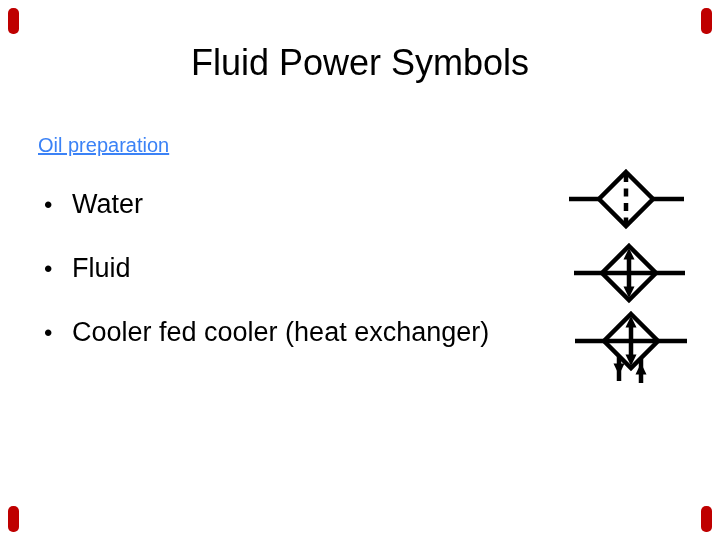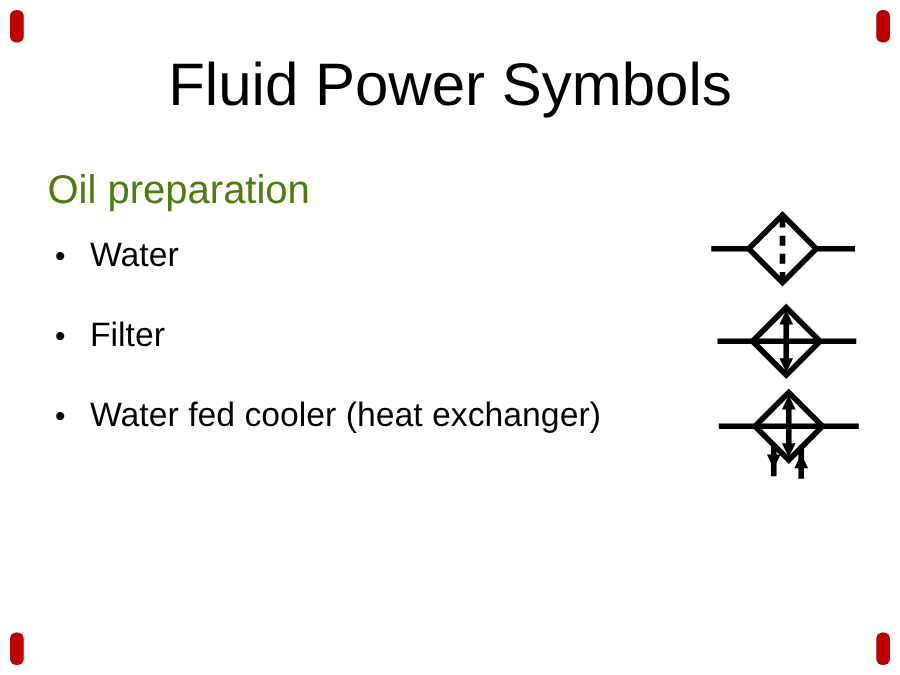--- a/index.html
+++ b/index.html
@@ -22,33 +22,34 @@
   .corner-accent.tl { left: 8px;  top: 8px; }
   .corner-accent.tr { left: 701px; top: 8px; }
   .corner-accent.bl { left: 8px;  top: 506px; }
   .corner-accent.br { left: 701px; top: 506px; }
   .title {
     position: absolute;
     left: 0; right: 0;
     top: 45px;
     margin: 0;
     text-align: center;
-    font-size: 48px;
+    font-size: 36px;
     font-weight: 400;
     line-height: 1;
     letter-spacing: 0px;
     color: #000000;
   }
   .section-heading {
     position: absolute;
     left: 38px;
     top: 135px;
-    font-size: 32px;
+    font-size: 20px;
     line-height: 1;
-    color: #4d7c0f;
+    color: #3b82f6;
+    text-decoration: underline;
   }
   .bullet-row {
     position: absolute;
     left: 44px;
     display: flex;
     align-items: baseline;
     font-size: 27px;
     line-height: 1;
     color: #000000;
   }
@@ -91,26 +92,26 @@
 
   <div class="section-heading">Oil preparation</div>
 
   <div class="bullet-row b0">
     <span class="bullet-dot">•</span>
     <span class="bullet-text">Water</span>
   </div>
 
   <div class="bullet-row b1">
     <span class="bullet-dot">•</span>
-    <span class="bullet-text">Filter</span>
+    <span class="bullet-text">Fluid</span>
   </div>
 
   <div class="bullet-row b2">
     <span class="bullet-dot">•</span>
-    <span class="bullet-text">Water fed cooler (heat exchanger)</span>
+    <span class="bullet-text">Cooler fed cooler (heat exchanger)</span>
   </div>
 
   <svg class="symbols-svg" viewBox="545 145 165 245" xmlns="http://www.w3.org/2000/svg">
 
     <g>
       <line x1="569" y1="199" x2="600" y2="199"></line>
       <line x1="652" y1="199" x2="684" y2="199"></line>
       <path d="M626 172 L653 199 L626 226 L599 199 Z"></path>
       <line x1="626" y1="174" x2="626" y2="224" stroke-dasharray="8 6.5"></line>
     </g>

